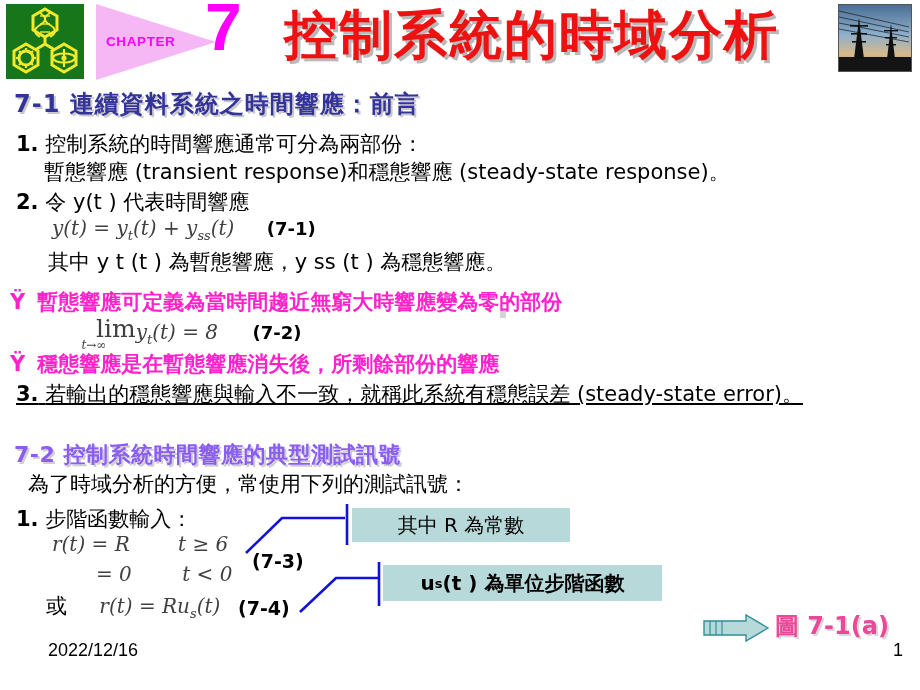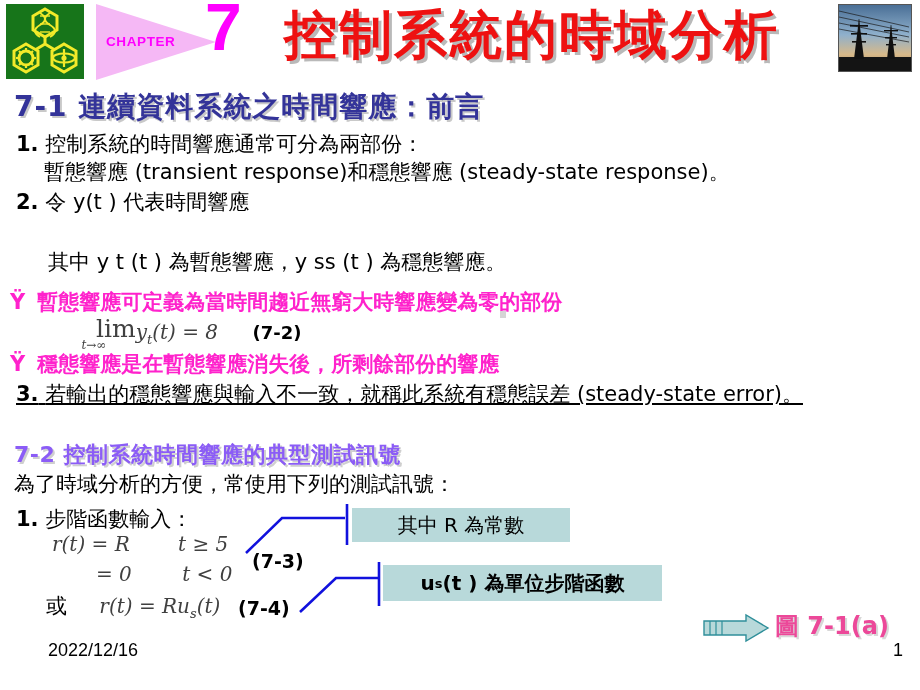--- a/index.html
+++ b/index.html
@@ -83,21 +83,21 @@
     right: 8px; top: 4px;
     width: 72px; height: 66px;
     border: 1px solid #555;
     overflow: hidden;
   }
 
   
   .sec-head-1 {
     position: absolute;
     left: 14px; top: 88px;
-    font-size: 28px;
+    font-size: 24px;
     font-weight: bold;
     color: #333399;
     letter-spacing: 1px;
     text-shadow: 2px 2px 0 #c9c9c9;
     font-family: "DejaVu Sans", sans-serif;
     white-space: nowrap;
   }
 
   .sec-head-2 {
     position: absolute;
@@ -116,21 +116,21 @@
     font-family: "DejaVu Sans", sans-serif;
     color: #000;
     white-space: nowrap;
   }
   .n-lead { font-weight: bold; }
 
   .line1a { left: 16px; top: 130px; font-size: 21px; }
   .line1b { left: 44px; top: 158px; font-size: 21px; }
   .line2  { left: 16px; top: 188px; font-size: 21px; }
   .line3  { left: 16px; top: 380px; font-size: 21px; text-decoration: underline; }
-  .line4  { left: 14px; top: 470px; font-size: 21px; }
+  .line4  { left: 28px; top: 470px; font-size: 21px; }
   .line5  { left: 16px; top: 505px; font-size: 21px; }
 
   .eq {
     position: absolute;
     font-family: "DejaVu Serif", serif;
     color: #404040;
     white-space: nowrap;
   }
   .eq71 { left: 52px; top: 216px; font-size: 20px; font-style: italic; }
   .tag {
@@ -313,20 +313,24 @@
     <span class="n-lead">1.</span>
     <span>控制系統的時間響應通常可分為兩部份：</span>
   </div>
   <div class="txt line1b">暫態響應 (transient response)和穩態響應 (steady-state response)。</div>
 
   <div class="txt line2">
     <span class="n-lead">2.</span>
     <span>令 y(t ) 代表時間響應</span>
   </div>
 
+  <div class="eq eq71">
+    <span>y(t) = y</span><sub>t</sub><span>(t) + y</span><sub>ss</sub><span>(t)</span>
+    <span class="tag" style="margin-left:26px;">(7-1)</span>
+  </div>
 
   <div class="line-mid">其中 y t (t ) 為暫態響應，y ss (t ) 為穩態響應。</div>
 
   <div class="bullet b1">
     <span class="gly">Ÿ</span><span>暫態響應可定義為當時間趨近無窮大時響應變為零的部份</span>
   </div>
 
   <div class="eq eq72">
     <span class="lim-wrap">
       <span class="lim-top">lim</span>
@@ -349,21 +353,21 @@
 
   <div class="txt line4">為了時域分析的方便，常使用下列的測試訊號：</div>
 
   <div class="txt line5">
     <span class="n-lead">1.</span>
     <span>步階函數輸入：</span>
   </div>
 
   <div class="eq eq73a">
     <span>r(t) = R</span>
-    <span style="margin-left:42px;">t ≥ 5</span>
+    <span style="margin-left:42px;">t ≥ 6</span>
   </div>
   <div class="eq eq73b">
     <span>= 0</span>
     <span style="margin-left:44px;">t &lt; 0</span>
   </div>
   <div class="tag73">(7-3)</div>
 
   <div class="eq eq74">
     <span class="cn">或</span>
     <span class="it" style="margin-left:26px;">r(t) = Ru</span><sub class="it">s</sub><span class="it">(t)</span>

